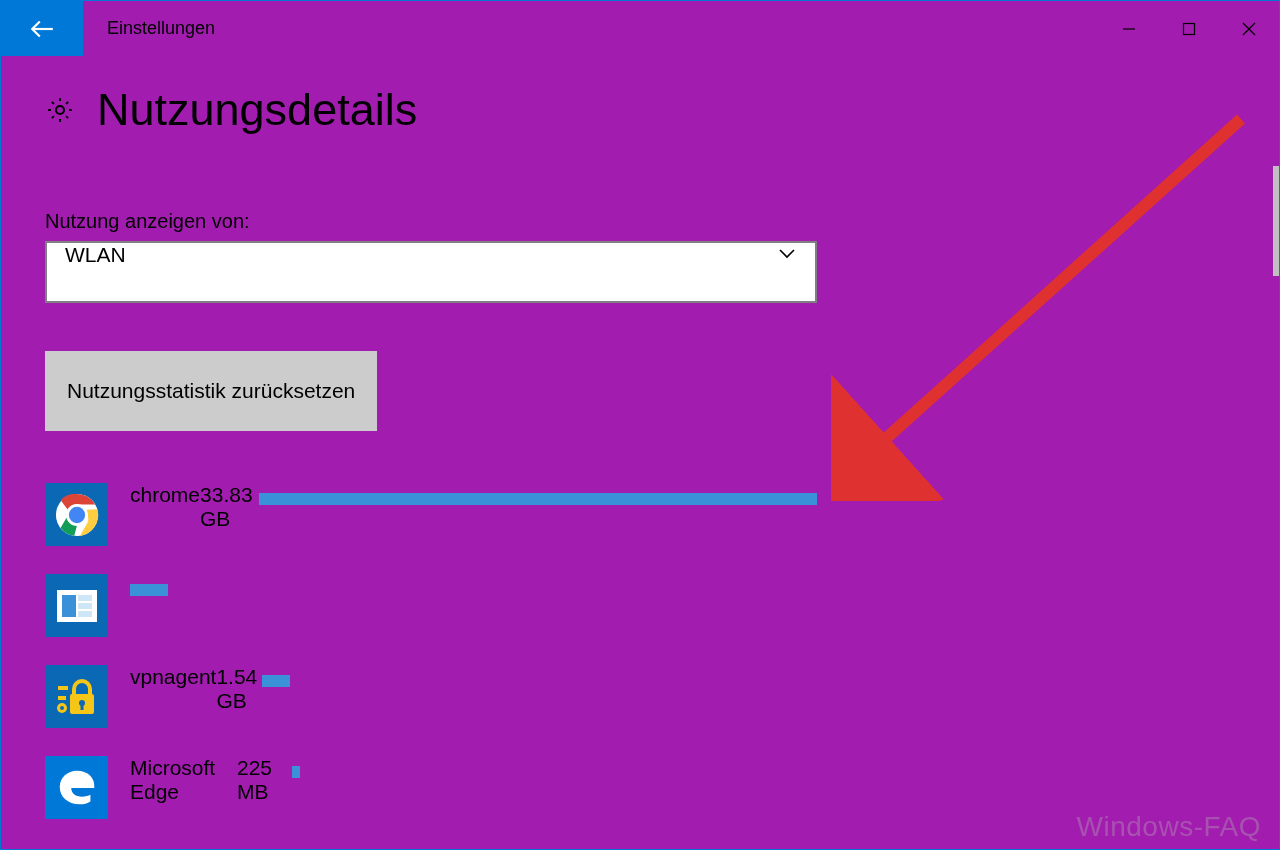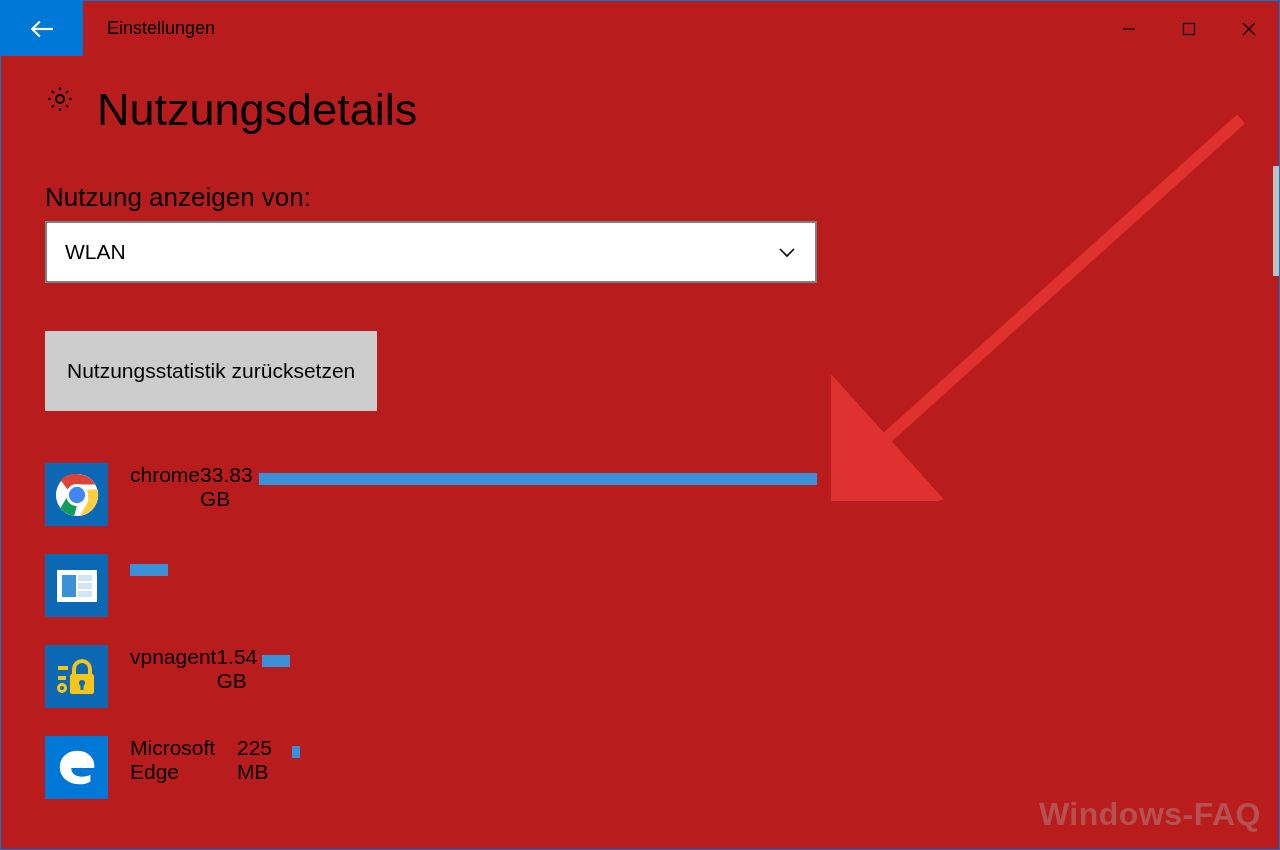--- a/index.html
+++ b/index.html
@@ -1,48 +1,48 @@
 <!DOCTYPE html>
 <html><head>
 <meta charset="utf-8">
 <style>
   * { box-sizing: border-box; margin: 0; padding: 0; }
   html, body { width: 1280px; height: 850px; font-family: "Segoe UI", Arial, sans-serif; background: #fff; overflow: hidden; }
-  .window { width: 1280px; height: 850px; border: 1px solid #0078d7; background: #b91c1c; position: relative; }
+  .window { width: 1280px; height: 850px; border: 1px solid #0078d7; background: #a21caf; position: relative; }
   .titlebar { height: 55px; display: flex; align-items: stretch; }
   .back-btn { width: 82px; background: #0078d7; display: flex; align-items: center; justify-content: center; color: #fff; }
   .back-btn svg { width: 26px; height: 26px; }
   .title-text { display: flex; align-items: center; padding-left: 24px; font-size: 18px; color: #000; flex: 1; }
   .win-controls { display: flex; align-items: center; }
   .win-btn { width: 60px; height: 55px; display: flex; align-items: center; justify-content: center; color: #000; }
   .win-btn svg { width: 14px; height: 14px; }
   .content { padding: 28px 44px 0 44px; }
-  .header-row { display: flex; gap: 22px; margin-bottom: 46px; }
+  .header-row { display: flex; align-items: center; gap: 22px; margin-bottom: 74px; }
   .gear { width: 30px; height: 30px; color: #000; }
   .page-title { font-size: 45px; font-weight: 400; color: #000; }
-  .field-label { font-size: 26px; color: #000; margin-bottom: 8px; }
-  .dropdown { width: 772px; height: 62px; border: 2px solid #808080; display: flex; align-items: center; justify-content: space-between; padding: 0 18px; font-size: 21px; color: #000; background: #fff; cursor: default; margin-bottom: 48px; }
+  .field-label { font-size: 20px; color: #000; margin-bottom: 8px; }
+  .dropdown { width: 772px; height: 62px; border: 2px solid #808080; display: flex; justify-content: space-between; padding: 0 18px; font-size: 21px; color: #000; background: #fff; cursor: default; margin-bottom: 48px; }
   .dropdown .chev { width: 20px; height: 20px; }
   .reset-btn { display: inline-block; background: #ccc; color: #000; font-size: 21px; padding: 28px 22px; border: none; margin-bottom: 40px; }
   .app-list { width: 772px; }
   .app-row { display: flex; gap: 22px; padding: 12px 0 16px 0; }
   .app-icon { width: 63px; height: 63px; flex: 0 0 63px; display: flex; align-items: center; justify-content: center; }
   .app-body { flex: 1; display: flex; }
   .app-top { display: flex; justify-content: space-between; align-items: baseline; font-size: 21px; color: #000; }
   .app-name { font-weight: 400; }
   .app-usage { font-weight: 400; }
   .bar-track { margin-top: 10px; height: 12px; width: 100%; }
   .bar-fill { height: 100%; background: #3b91d8; }
   
   .ic-chrome { background: #0a68b4; }
   .ic-system { background: #0a68b4; }
   .ic-vpn { background: #0a68b4; }
   .ic-edge { background: #0078d7; }
   
-  .watermark { position: absolute; right: 18px; bottom: 16px; font-size: 32px; font-weight: 700; color: rgba(180,180,180,0.35); letter-spacing: 0.5px; pointer-events: none; }
+  .watermark { position: absolute; right: 18px; bottom: 6px; font-size: 28px; font-weight: 400; color: rgba(180,180,180,0.35); letter-spacing: 0.5px; pointer-events: none; }
   
   .arrow-annot { position: absolute; pointer-events: none; }
   
   .scroll-thumb { position: absolute; right: 0; top: 165px; width: 6px; height: 110px; background: #c0c0c0; }
 </style>
 </head>
 <body>
 
 <div class="window">
 

